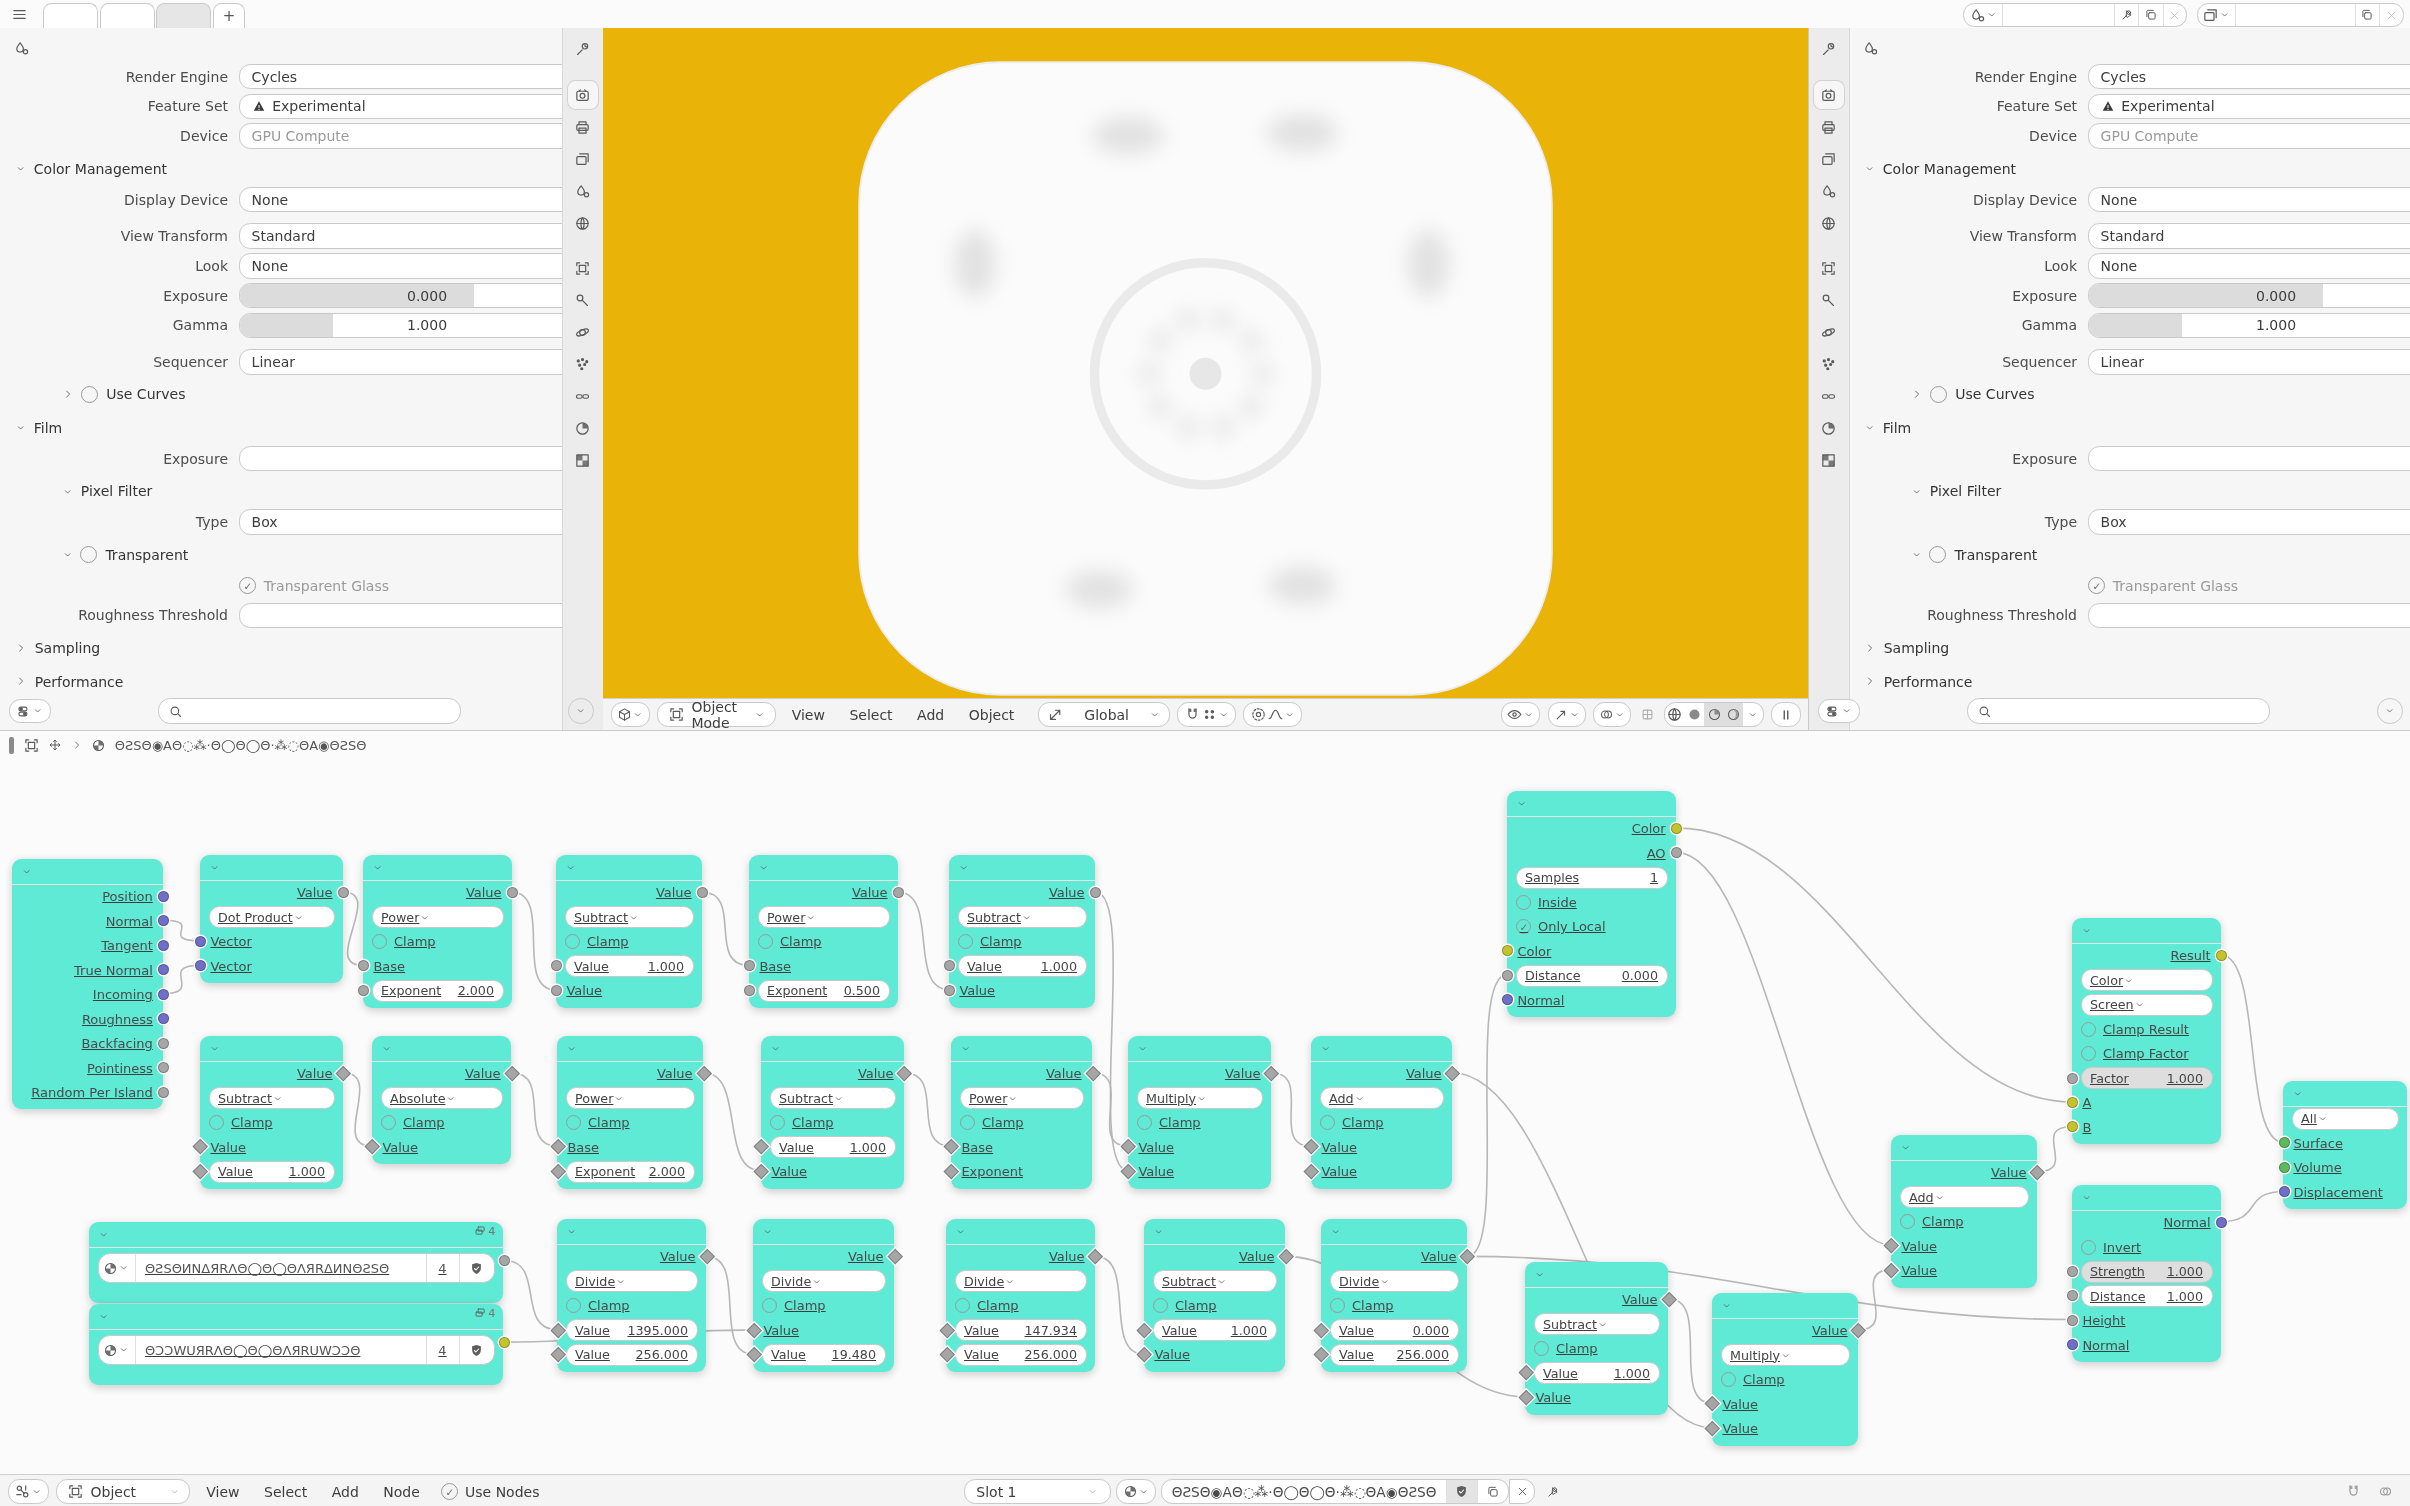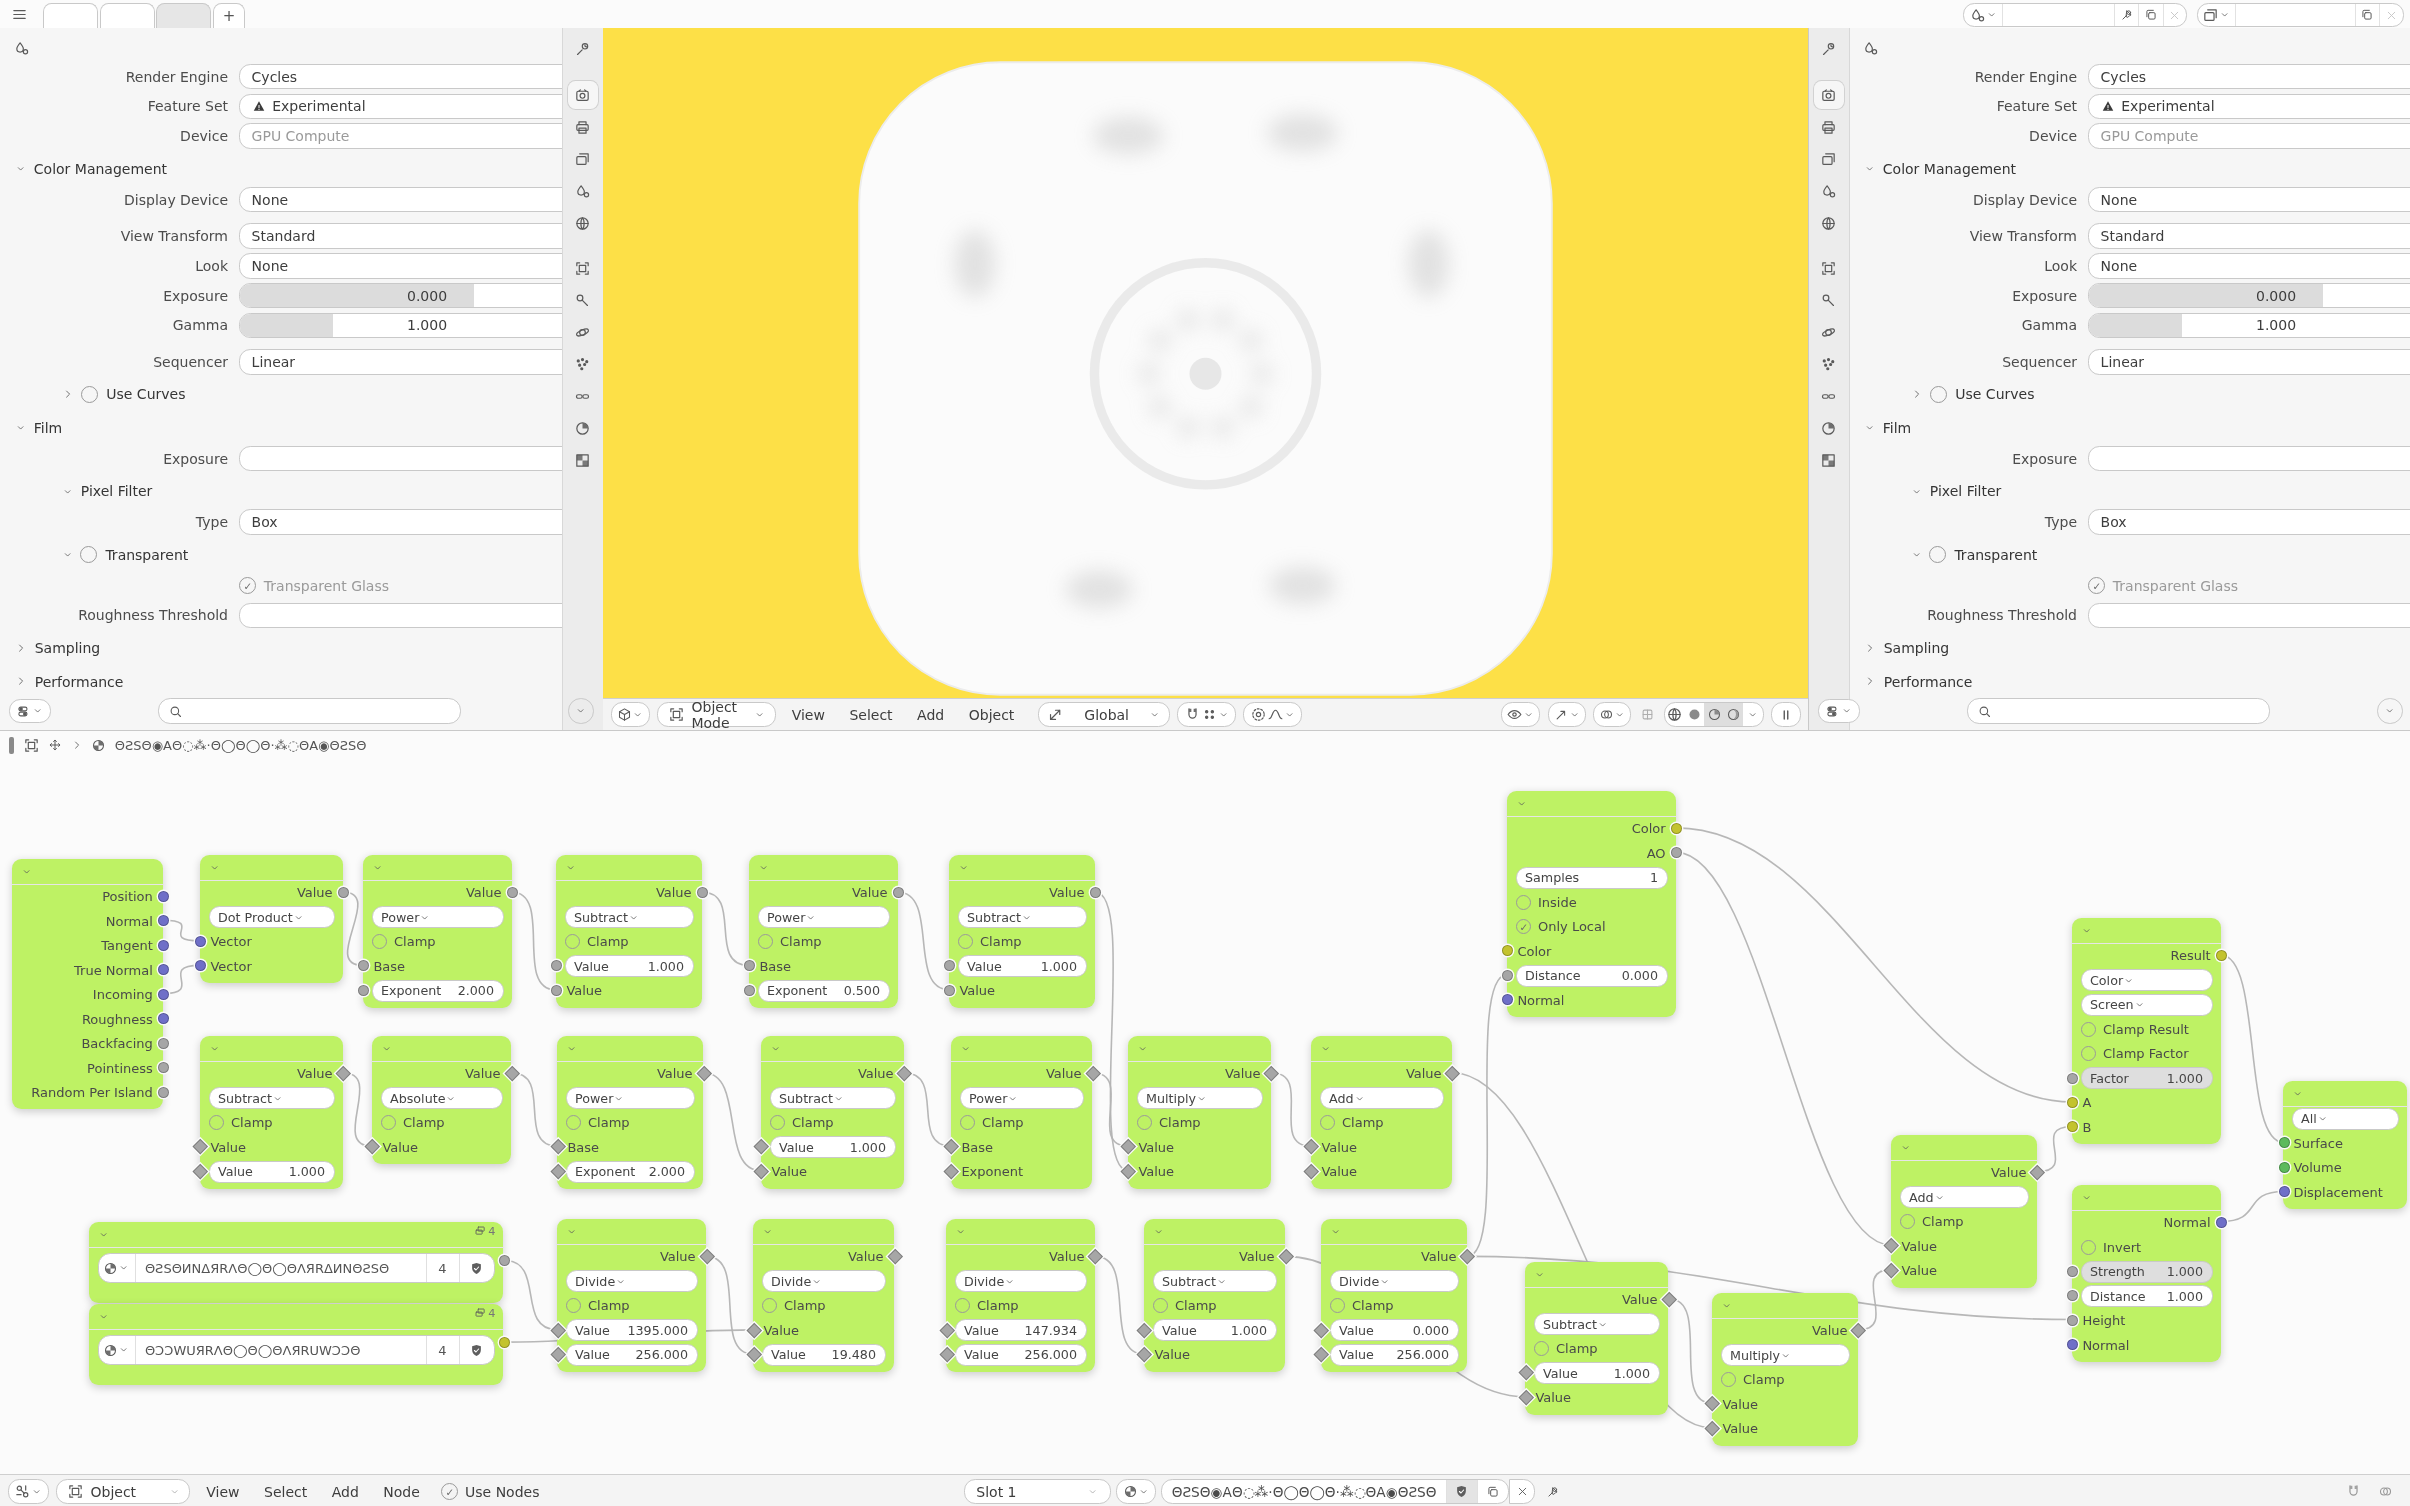--- a/index.html
+++ b/index.html
@@ -43,32 +43,32 @@
   .psub{padding-left:62px;}
   .slider{position:relative;overflow:hidden;}
   .slider .fill{position:absolute;left:0;top:0;bottom:0;background:#dcdcdc;}
   .slider .val{position:relative;width:100%;text-align:center;font-size:14px;}
   .fieldc .val{width:100%;text-align:right;font-size:14px;}
   .circchk{width:15px;height:15px;border:1.3px solid #9a9a9a;border-radius:50%;display:inline-flex;align-items:center;justify-content:center;flex:none;}
   .circchk.on::after{content:"✓";font-size:10.4px;color:#6a6a6a;}
   .props-foot{position:absolute;left:0;right:0;bottom:0;height:38px;display:flex;align-items:center;padding:0 9.4px;gap:9.4px;}
   .searchpill{display:flex;align-items:center;gap:5.6px;background:#fff;border:0.9px solid #c9c9c9;border-radius:12.2px;height:23.5px;width:282px;padding:0 9.4px;margin:0 auto;}
   
-  #viewport{position:absolute;left:603px;top:28px;width:1205px;height:702px;background:#fde047;}
+  #viewport{position:absolute;left:603px;top:28px;width:1205px;height:702px;background:#eab308;}
   #vheader{position:absolute;left:0;right:0;bottom:0;height:31px;background:#f4f4f4;border-top:0.9px solid #cfcfcf;display:flex;align-items:center;padding:0 7.5px;gap:7.5px;font-size:14px;}
   .menu-item{padding:0 8.5px;color:#3d3d3d;}
   .seg4{display:flex;align-items:center;border:0.9px solid #c9c9c9;border-radius:11.3px;background:#fff;height:22.6px;overflow:hidden;}
   .seg4 .iconbtn{border-radius:0;width:26px;}
   .seg4 .iconbtn.pressed{background:#dedede;}
   
   #nodeed{position:absolute;left:0;top:730px;width:2411px;height:744px;background:#fbfbfb;border-top:0.9px solid #c9c9c9;}
   #crumb{position:absolute;left:9.4px;top:5.6px;display:flex;align-items:center;gap:8.5px;font-size:13px;color:#555;}
   #node-layer{position:absolute;left:0;top:0;width:2411px;height:1507px;pointer-events:none;}
   #links{position:absolute;left:0;top:0;z-index:1;}
-  .node{position:absolute;background:#bef264;border-radius:9.4px;box-shadow:0 2.8px 8.5px rgba(0,0,0,.18);z-index:2;pointer-events:auto;}
+  .node{position:absolute;background:#5eead4;border-radius:9.4px;box-shadow:0 2.8px 8.5px rgba(0,0,0,.18);z-index:2;pointer-events:auto;text-decoration:underline;}
   .nhead{height:24.5px;display:flex;align-items:center;padding:0 8.5px;border-bottom:0.9px solid #e6e6e6;position:relative;}
   .nrow{height:24.5px;display:flex;align-items:center;font-size:13px;color:#4a4a4a;}
   .nrow.out{justify-content:flex-end;padding-right:10.4px;}
   .nrow.in{padding-left:10.4px;}
   .npill{display:flex;align-items:center;height:20px;margin:0 8.5px;flex:1;border:0.9px solid #c9c9c9;border-radius:10.4px;background:#fff;font-size:12.7px;padding:0 8.5px;color:#444;}
   .npill.filled{background:#dedede;}
   .npill .v{margin-left:auto;padding-left:7.5px;}
   .sock{position:absolute;z-index:3;pointer-events:auto;}
   .sock.circle{width:9.4px;height:9.4px;border-radius:50%;box-shadow:0 0 0 1.4px #fbfbfb;}
   .sock.diamond{width:8.5px;height:8.5px;transform:rotate(45deg);box-shadow:0 0 0 1.4px #fbfbfb;}

